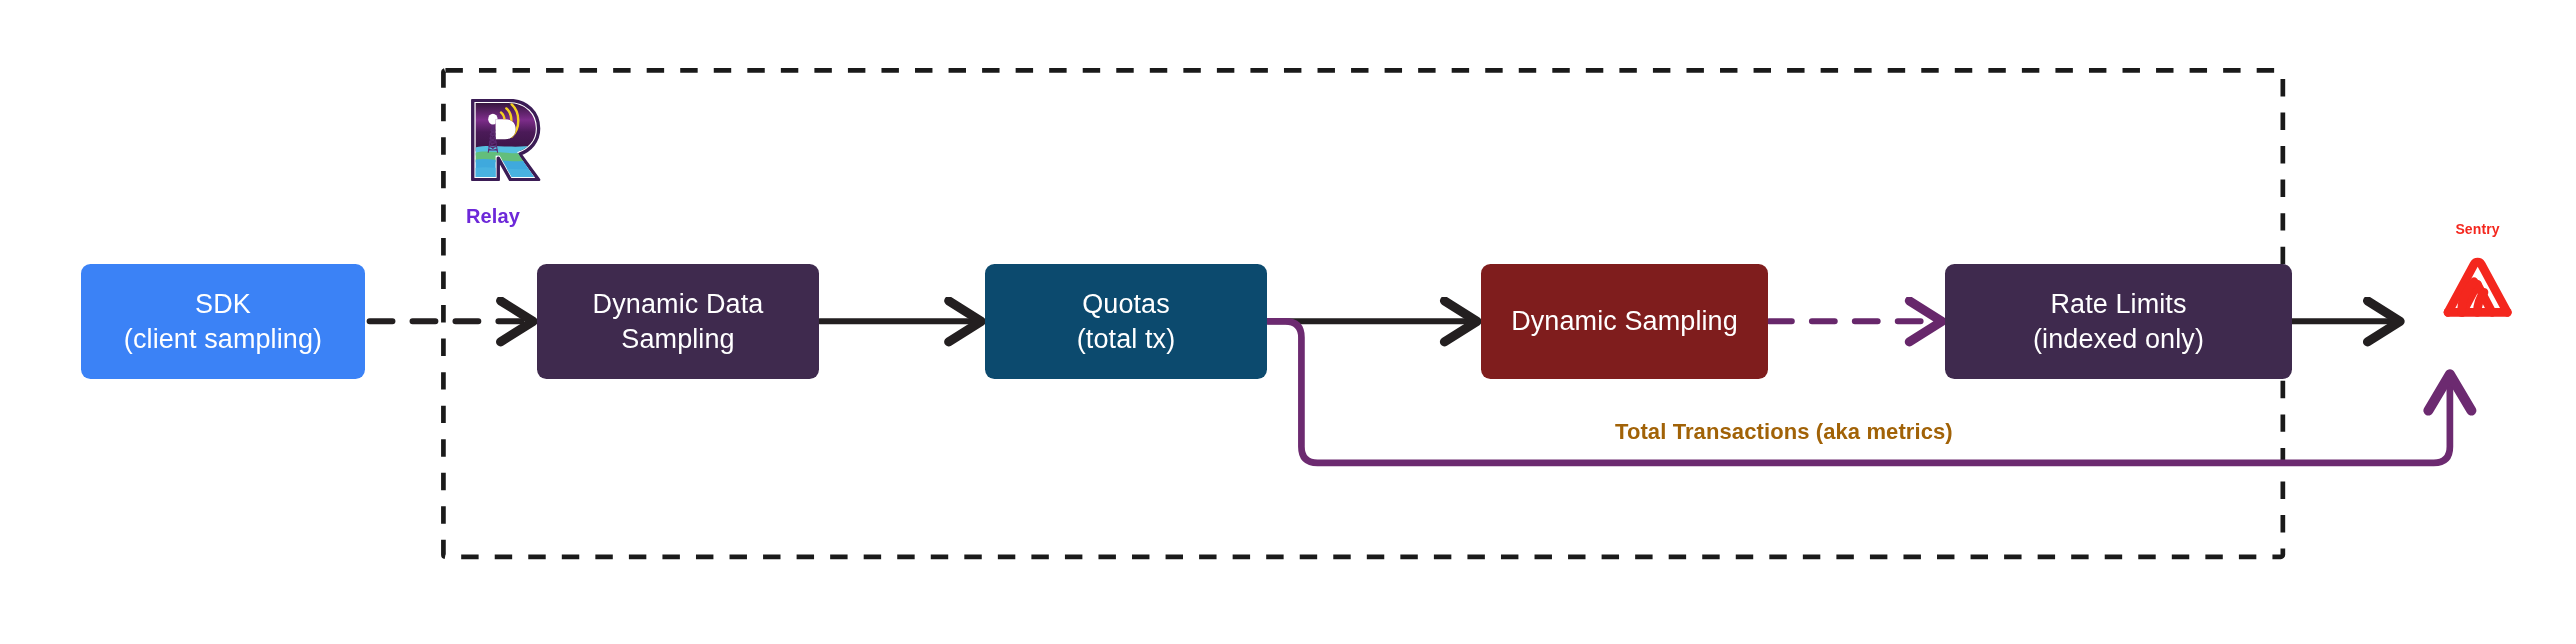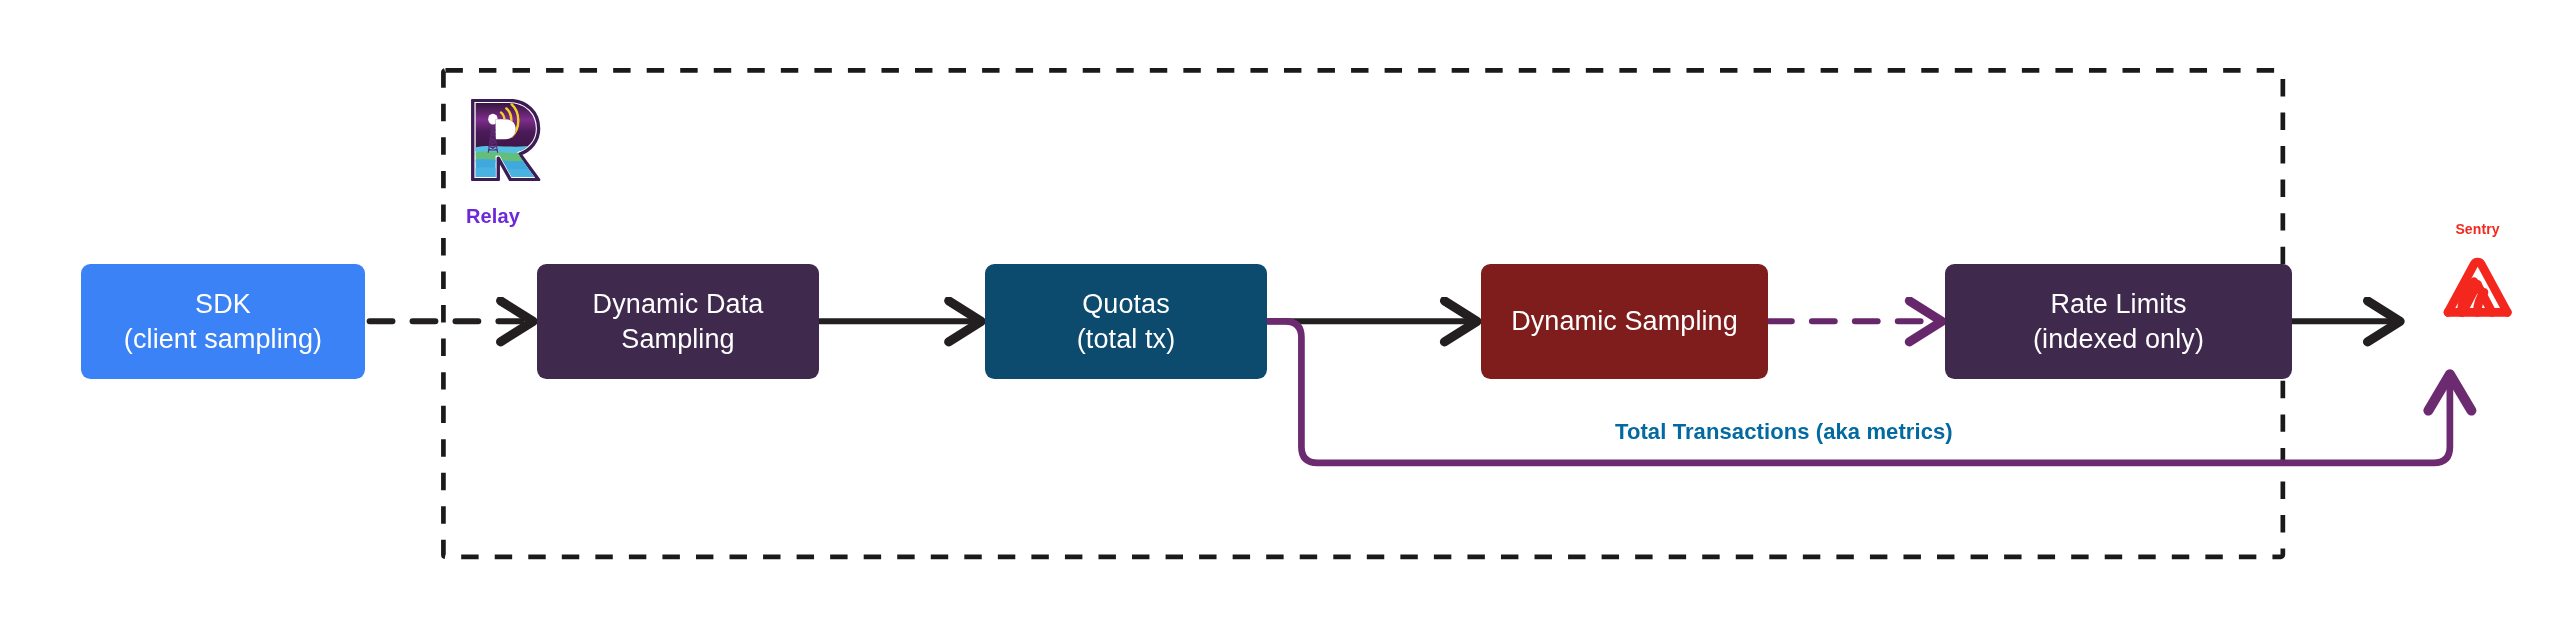--- a/index.html
+++ b/index.html
@@ -88,21 +88,21 @@
     text-align: right;
   }
   #sentry-logo { width: 78px; height: 70px; display: block; }
 
   #metrics-label {
     position: absolute;
     left: 1615px;
     top: 419px;
     font-size: 22px;
     font-weight: bold;
-    color: #0369a1;
+    color: #a16207;
     letter-spacing: 0.1px;
     white-space: nowrap;
   }
 </style>
 </head>
 <body>
 
 <div id="stage">
 
   <svg class="layer" viewBox="0 0 3840 960" xmlns="http://www.w3.org/2000/svg">

